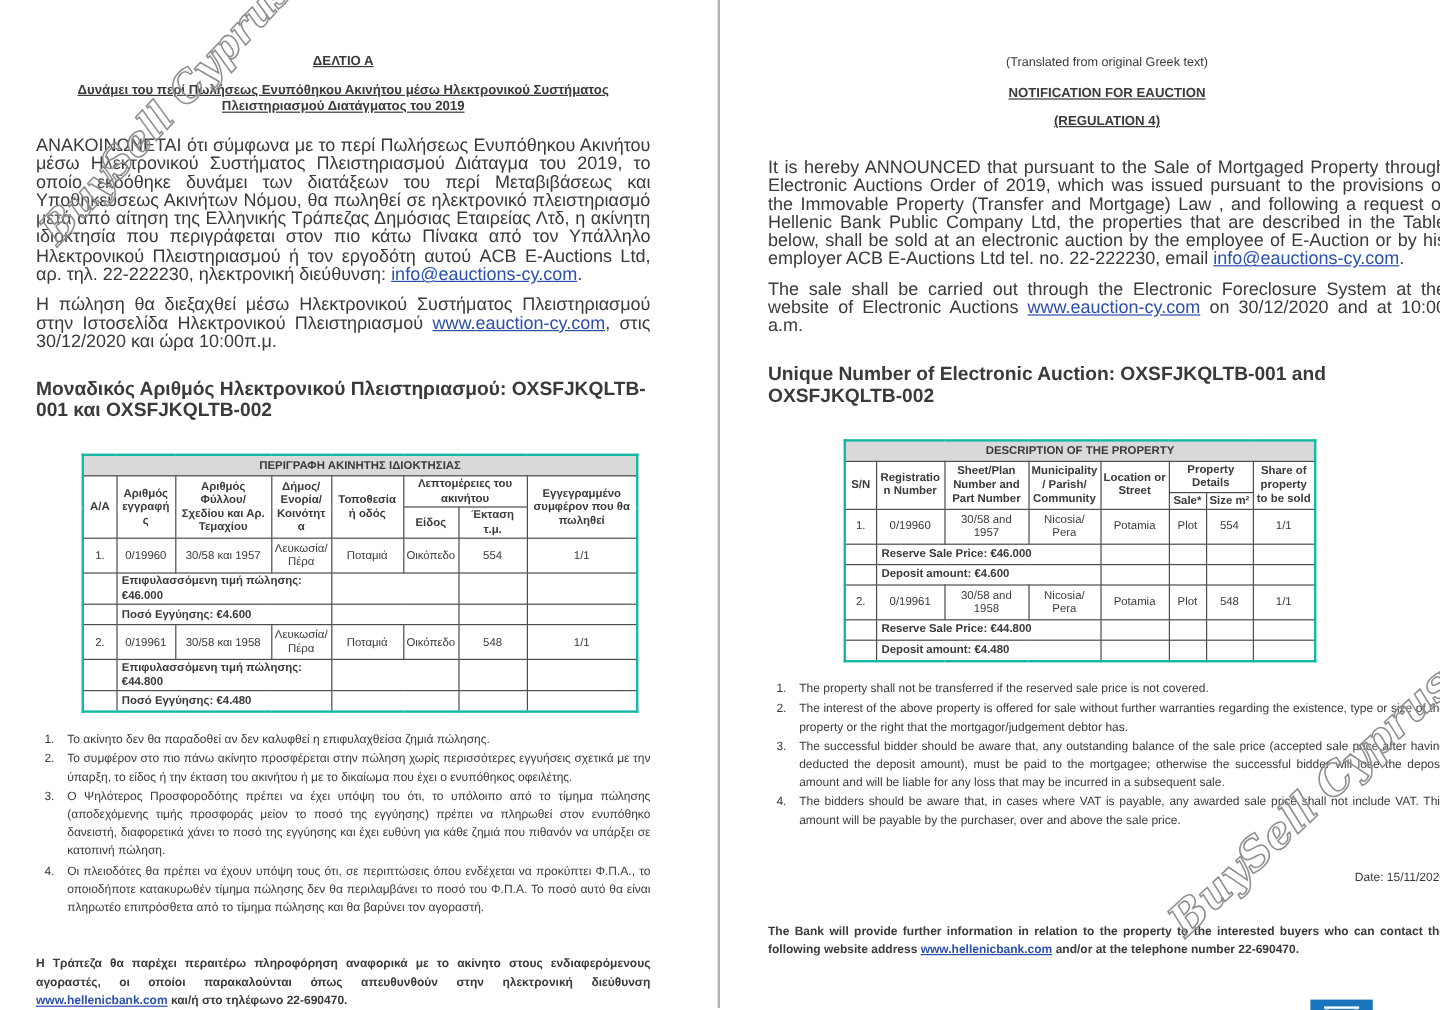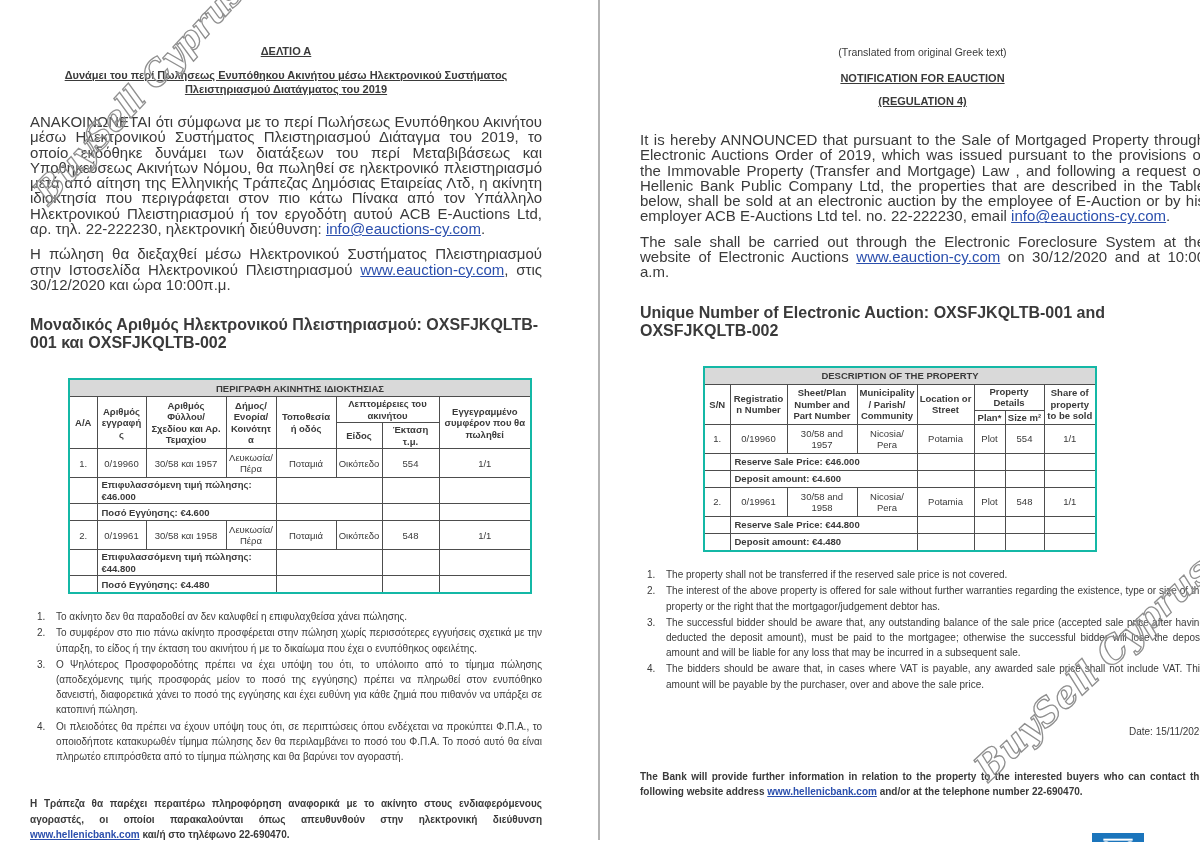--- a/index.html
+++ b/index.html
@@ -146,21 +146,21 @@
         <td colspan="2"></td>
         <td></td>
         <td></td>
       </tr>
     </tbody>
       </table>
 
     <div class="notes">
       <div class="note">
           <span class="note-num">1.</span>
-          <span class="note-text">Το ακίνητο δεν θα παραδοθεί αν δεν καλυφθεί η επιφυλαχθείσα χάνει πώλησης.</span>
+          <span class="note-text">Το ακίνητο δεν θα παραδοθεί αν δεν καλυφθεί η επιφυλαχθείσα ζημιά πώλησης.</span>
         </div>
       <div class="note">
           <span class="note-num">2.</span>
           <span class="note-text">Το συμφέρον στο πιο πάνω ακίνητο προσφέρεται στην πώληση χωρίς περισσότερες εγγυήσεις σχετικά με την ύπαρξη, το είδος ή την έκταση του ακινήτου ή με το δικαίωμα που έχει ο ενυπόθηκος οφειλέτης.</span>
         </div>
       <div class="note">
           <span class="note-num">3.</span>
           <span class="note-text">Ο Ψηλότερος Προσφοροδότης πρέπει να έχει υπόψη του ότι, το υπόλοιπο από το τίμημα πώλησης (αποδεχόμενης τιμής προσφοράς μείον το ποσό της εγγύησης) πρέπει να πληρωθεί στον ενυπόθηκο δανειστή, διαφορετικά χάνει το ποσό της εγγύησης και έχει ευθύνη για κάθε ζημιά που πιθανόν να υπάρξει σε κατοπινή πώληση.</span>
         </div>
       <div class="note">
@@ -207,21 +207,21 @@
       <tr class="t-head">
         <td rowspan="2">S/N</td>
         <td rowspan="2">Registration Number</td>
         <td rowspan="2">Sheet/Plan Number and Part Number</td>
         <td rowspan="2">Municipality/ Parish/ Community</td>
         <td rowspan="2">Location or Street</td>
         <td colspan="2">Property Details</td>
         <td rowspan="2">Share of property to be sold</td>
       </tr>
       <tr class="t-head">
-        <td>Plan*</td>
+        <td>Sale*</td>
         <td>Size m²</td>
       </tr>
       <tr class="t-row">
         <td>1.</td>
         <td>0/19960</td>
         <td>30/58 and 1957</td>
         <td>Nicosia/ Pera</td>
         <td>Potamia</td>
         <td>Plot</td>
         <td>554</td>

